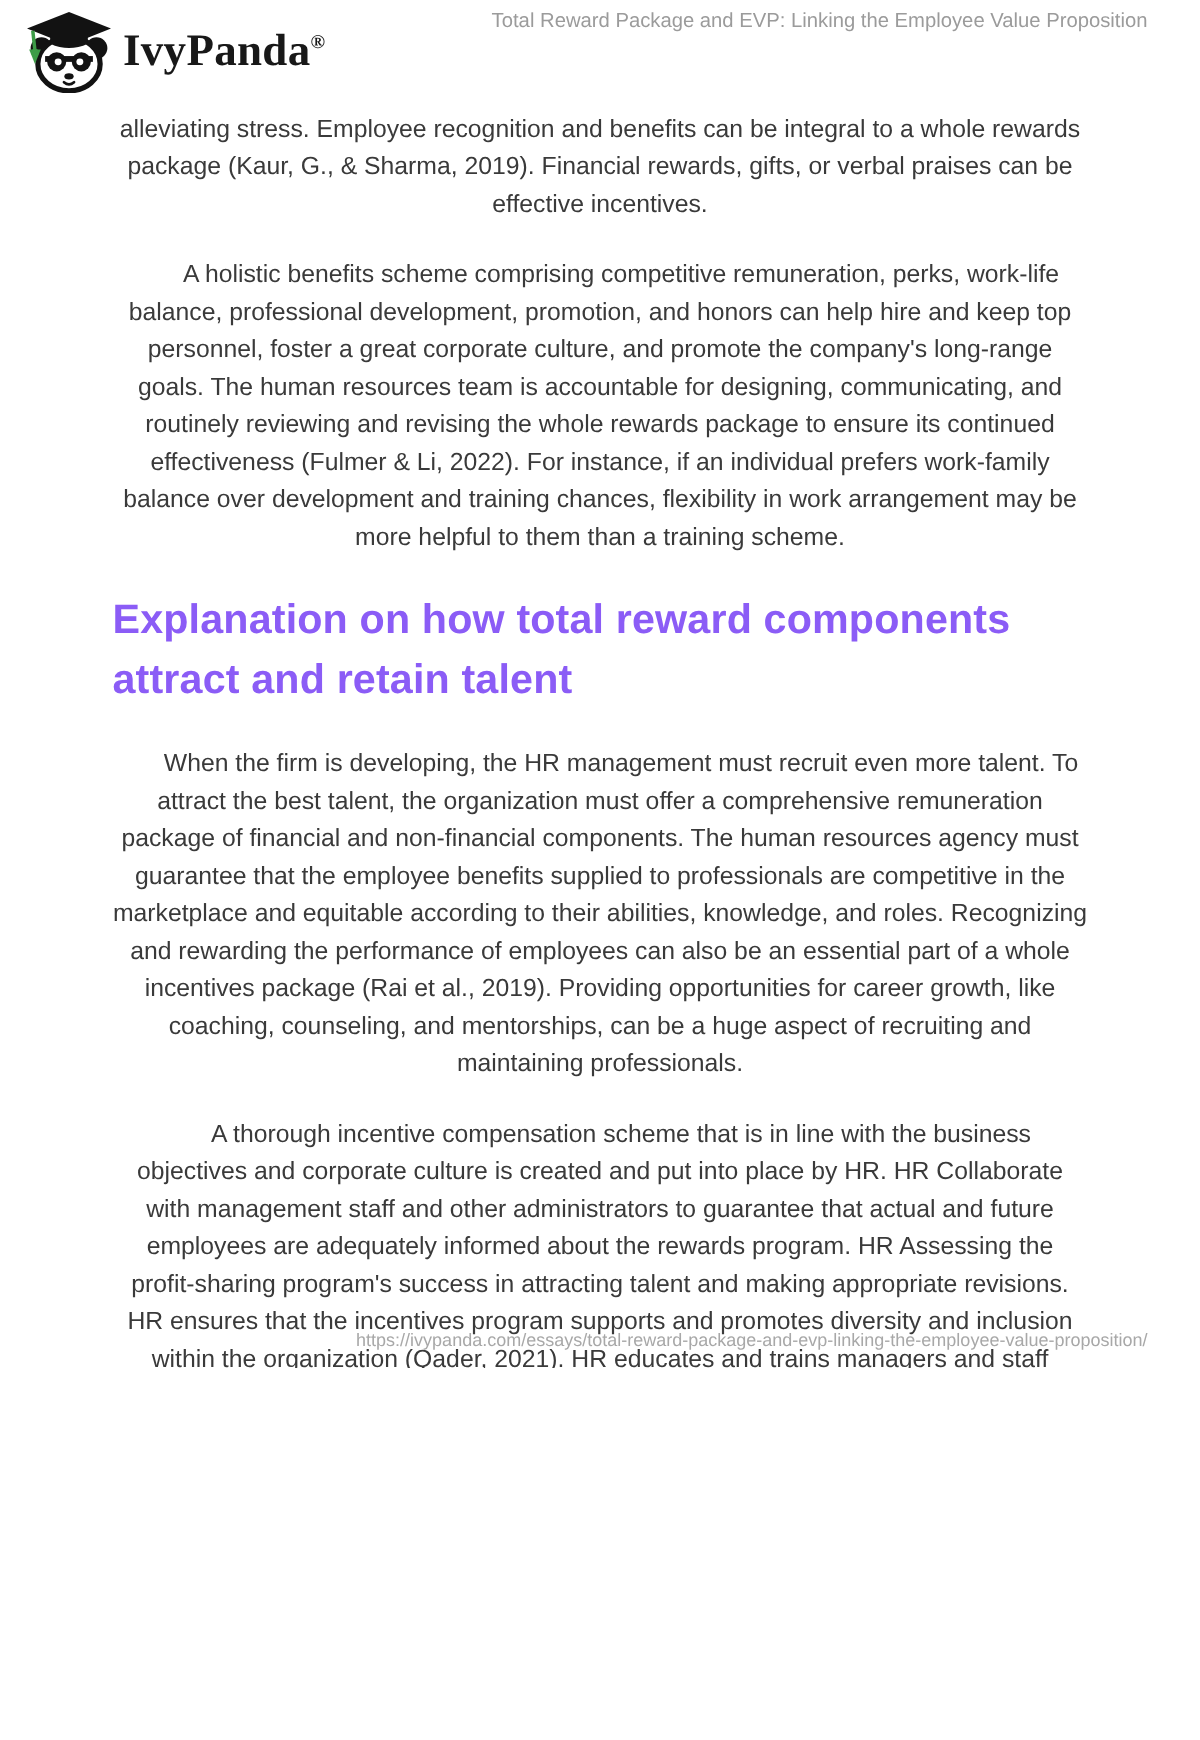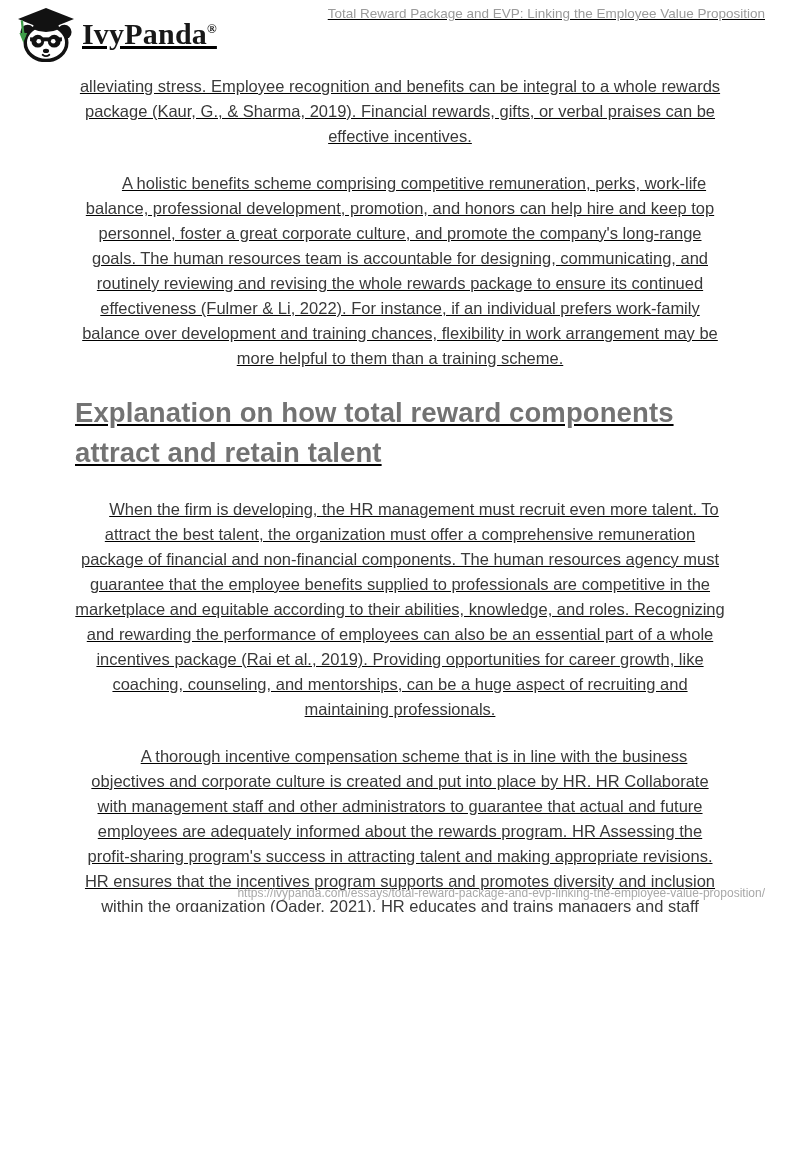--- a/index.html
+++ b/index.html
@@ -5,21 +5,20 @@
   * { margin: 0; padding: 0; box-sizing: border-box; }
   html, body { background: #ffffff; }
   .page {
     position: relative;
     width: 800px;
     height: 912px;
     margin: 0 auto;
     background: #ffffff;
     font-family: "Liberation Sans", sans-serif;
     overflow: hidden;
-    text-decoration: underline;
   }
   
   .header {
     display: flex;
     align-items: flex-start;
     justify-content: space-between;
     padding: 6px 35px 0 14px;
     height: 64px;
   }
   .brand {
@@ -60,21 +59,21 @@
     line-height: 25px;
     margin-bottom: 22px;
     text-align: center;
     color: #3a3a3a;
   }
   .content p.indent { text-indent: 28px; }
   .content h2 {
     font-size: 27.5px;
     line-height: 40px;
     font-weight: 700;
-    color: #737373;
+    color: #8b5cf6;
     margin: 12px 0 24px 0;
     letter-spacing: 0.1px;
   }
   
   .footer {
     position: absolute;
     left: 0;
     right: 35px;
     bottom: 12px;
     text-align: right;

